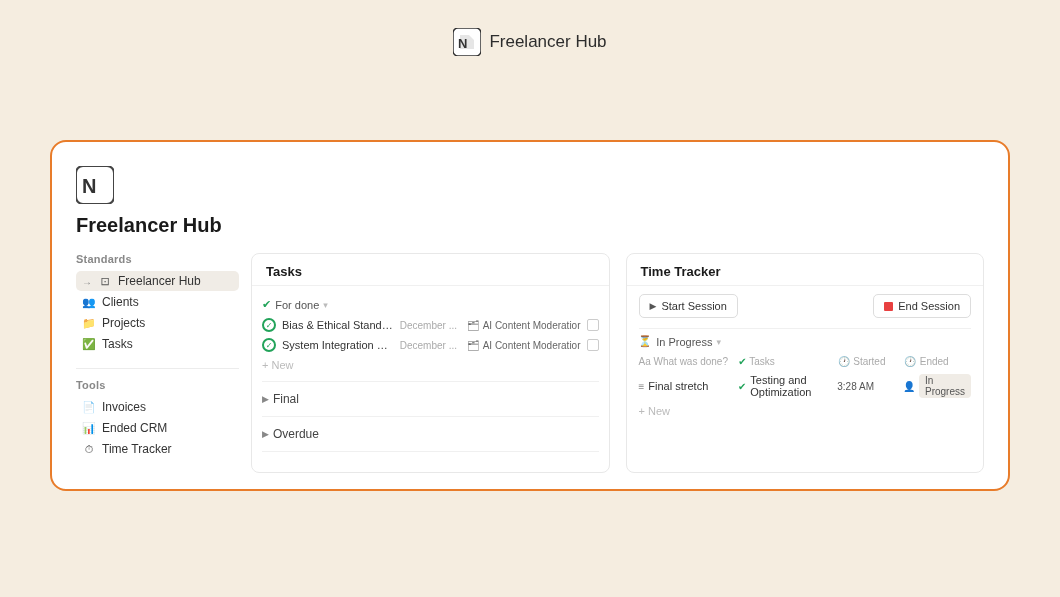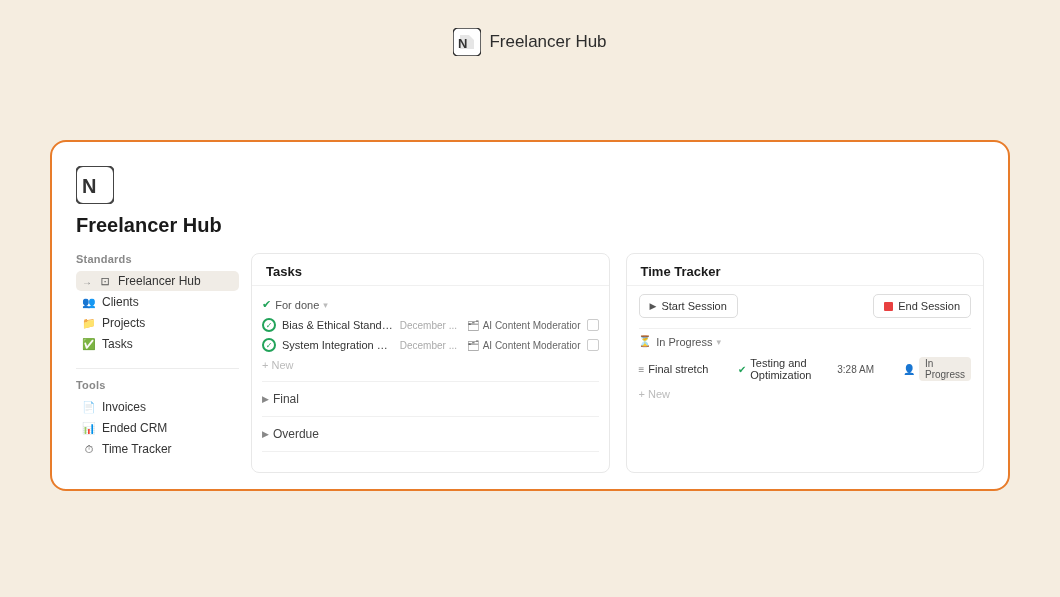--- a/index.html
+++ b/index.html
@@ -486,20 +486,35 @@
           </div>
 
           <div class="tracker-divider"></div>
 
           <div class="in-progress-label">
             <span class="hourglass-icon">⏳</span>
             <span>In Progress</span>
             <span style="font-size:9px;color:#bbb;">▾</span>
           </div>
 
+          <div class="tracker-table-header">
+            <span class="col-what">Aa What was done?</span>
+            <span class="col-tasks">
+              <span style="color:#22a35a;font-size:10px;">✔ </span>
+              <span>Tasks</span>
+            </span>
+            <span class="col-started">
+              <span>🕐 </span>
+              <span>Started</span>
+            </span>
+            <span class="col-ended">
+              <span>🕐 </span>
+              <span>Ended</span>
+            </span>
+          </div>
 
           <div class="tracker-row">
             <div class="col-what">
               <span class="list-icon">≡</span>
               <span>Final stretch</span>
             </div>
             <div class="col-tasks">
               <span class="tasks-icon">✔</span>
               <span>Testing and Optimization</span>
             </div>

